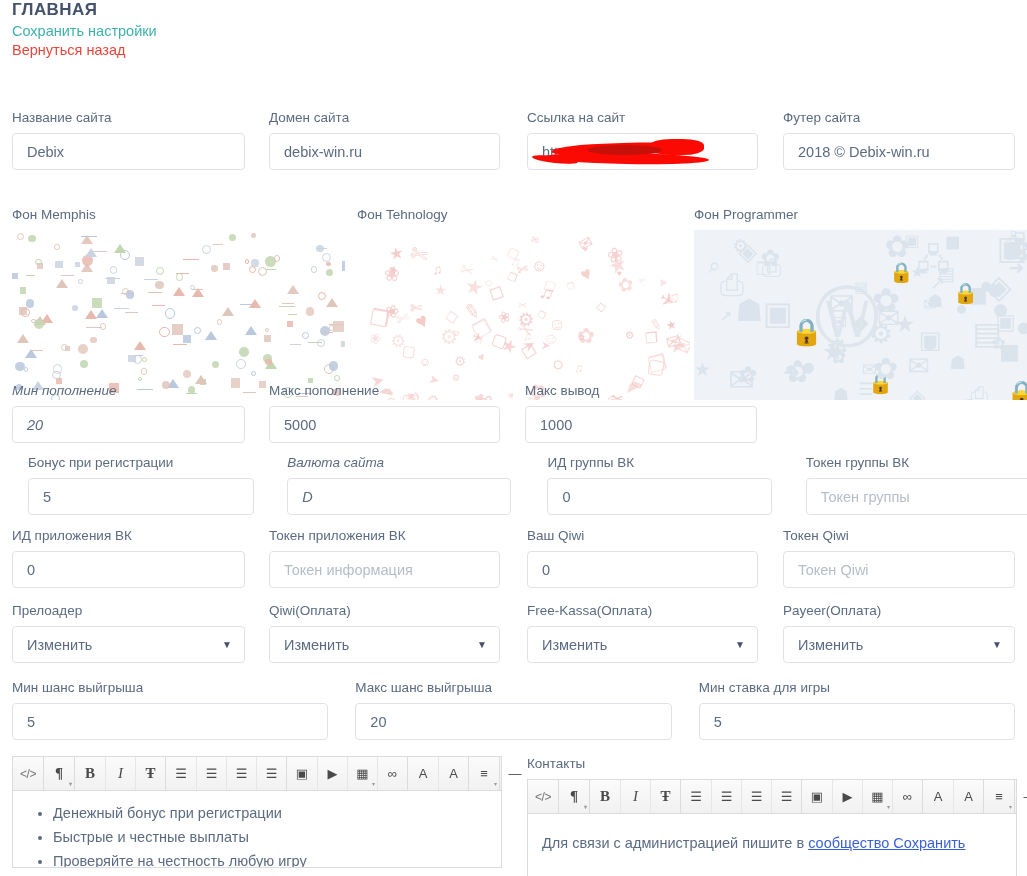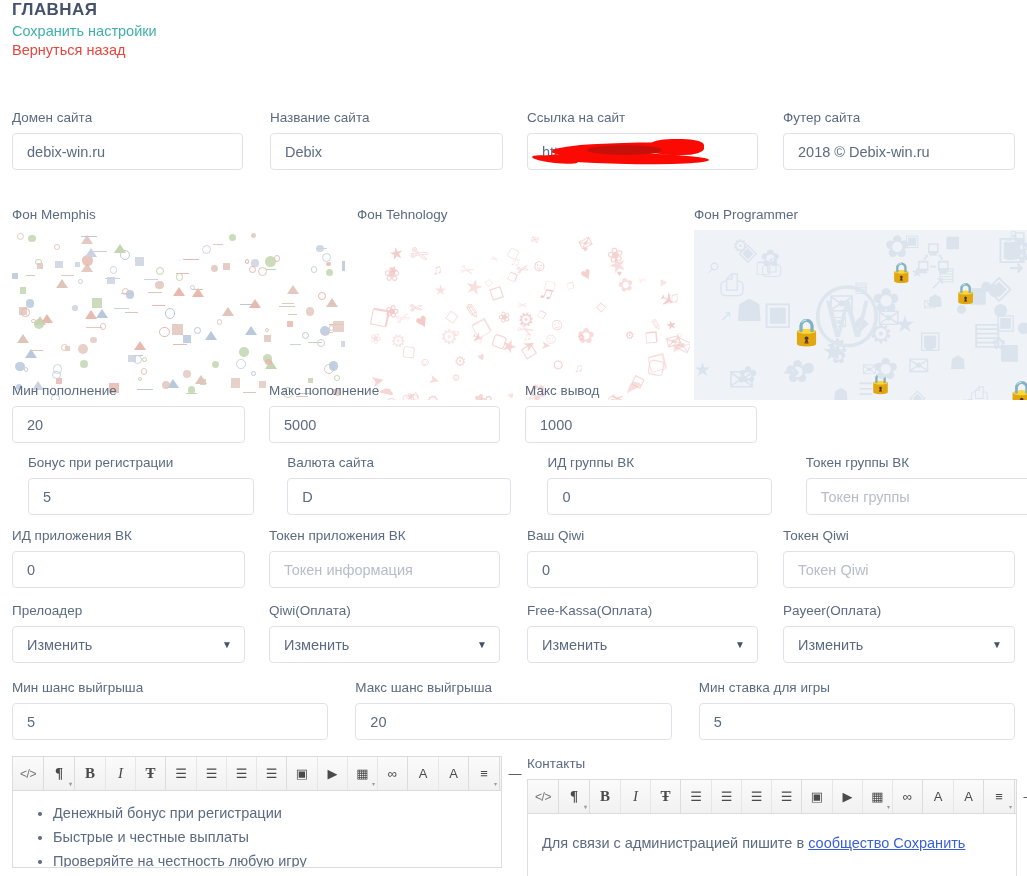--- a/index.html
+++ b/index.html
@@ -112,27 +112,27 @@
 
 <div class="page">
 
   <div class="hdr">
     <div class="hdr-title">ГЛАВНАЯ</div>
     <a href="#" class="hdr-link lnk-save">Сохранить настройки</a>
     <a href="#" class="hdr-link lnk-back">Вернуться назад</a>
   </div>
 
   <div class="row" style="left:12px; top:110px; width:1003px;">
+    <div class="fld" style="width:233px; margin-right:24px;">
+      <span class="lbl">Название сайта</span>
+      <div class="inp">Debix</div>
+    </div>
     <div class="fld" style="width:231px; margin-right:27px;">
       <span class="lbl">Домен сайта</span>
       <div class="inp">debix-win.ru</div>
-    </div>
-    <div class="fld" style="width:233px; margin-right:24px;">
-      <span class="lbl">Название сайта</span>
-      <div class="inp">Debix</div>
     </div>
     <div class="fld" style="width:231px; margin-right:25px;">
       <span class="lbl">Ссылка на сайт</span>
       <div class="inp">
         <div class="redact-wrap">
           <span class="redact-txt">http</span>
           <span class="redact-txt" style="left:136px;">/</span>
           <span class="redact r1"></span>
           <span class="redact r2"></span>
           <span class="redact r3"></span>
@@ -483,40 +483,40 @@
         <span class="shp" style="left: 41.0017%; top: 68.9548%; font-size: 19.0189px; color: rgb(219, 227, 236); line-height: 1;">✿</span>
         <span class="shp" style="left: 67.4588%; top: 57.8242%; font-size: 24.186px; color: rgb(219, 227, 236); line-height: 1;">▣</span>
         <span class="shp" style="left: 28.8501%; top: 52.1669%; font-size: 26.5546px; color: rgb(219, 227, 236); line-height: 1;">🔒</span>
         <span class="shp" style="left: 78.4595%; top: 40.2545%; font-size: 20.6928px; color: rgb(219, 227, 236); line-height: 1;">●</span>
         <span class="shp" style="left: 96.5339%; top: 49.0622%; font-size: 27.0944px; color: rgb(219, 227, 236); line-height: 1;">●</span>
         <span class="shp" style="left: 36%; top: 32%; font-size: 66px; color: rgb(221, 229, 237); line-height: 1;">Ⓦ</span>
       </div>
   </div>
 
   <div class="row" style="left:12px; top:383px; width:1003px;">
-    <div class="fld" style="width:233px; margin-right:24px;">
+    <div class="fld" style="width:233px; margin-right:24px;font-style:italic;">
       <span class="lbl">Мин пополнение</span>
       <div class="inp">20</div>
     </div>
     <div class="fld" style="width:231px; margin-right:25px;">
       <span class="lbl">Макс пополнение</span>
       <div class="inp">5000</div>
     </div>
     <div class="fld" style="width:232px;">
       <span class="lbl">Макс вывод</span>
       <div class="inp">1000</div>
     </div>
   </div>
 
   <div class="row" style="left:28px; top:455px; width:1003px;gap:9px;">
     <div class="fld" style="width:233px; margin-right:24px;">
       <span class="lbl">Бонус при регистрации</span>
       <div class="inp">5</div>
     </div>
-    <div class="fld" style="width:231px; margin-right:27px;">
+    <div class="fld" style="width:231px; margin-right:27px;font-style:italic;">
       <span class="lbl">Валюта сайта</span>
       <div class="inp">D</div>
     </div>
     <div class="fld" style="width:231px; margin-right:25px;">
       <span class="lbl">ИД группы ВК</span>
       <div class="inp">0</div>
     </div>
     <div class="fld" style="width:232px;">
       <span class="lbl">Токен группы ВК</span>
       <div class="inp ph">Токен группы</div>

